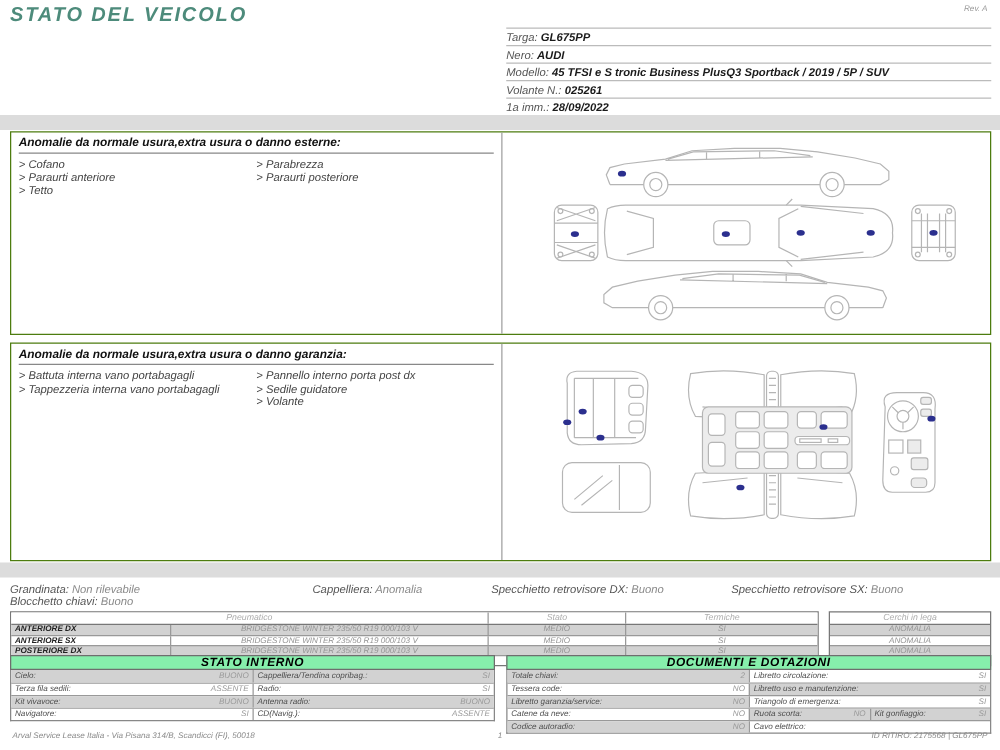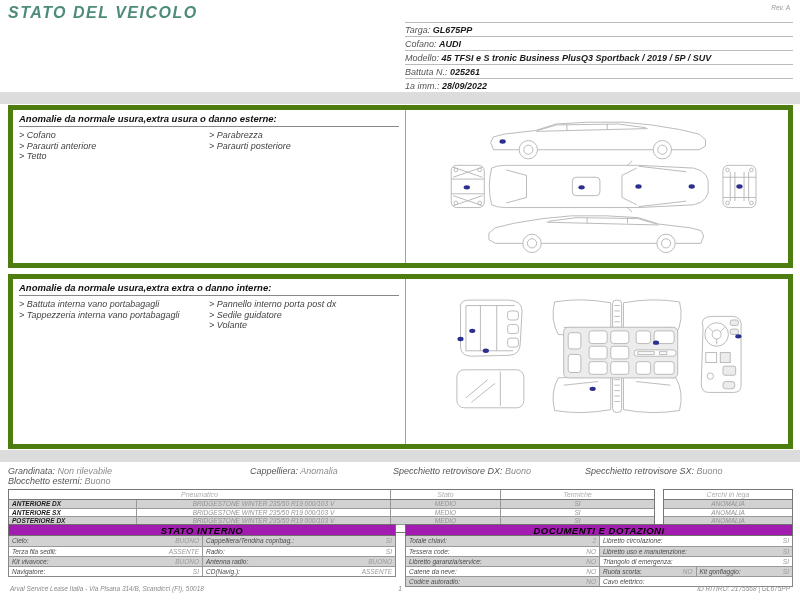--- a/index.html
+++ b/index.html
@@ -17,21 +17,21 @@
   .vrow { border-top:1px solid #bbb; padding:2px 0 1px 0; line-height:10px; }
   .veh-col .vrow:last-child { border-bottom:1px solid #bbb; }
   .vlabel { color:#555; }
   .vvalue { color:#1a1a1a; font-weight:bold; }
 
   .band { position:absolute; left:0; width:800px; height:12px; background:#dcdcdc; }
   #band1 { top:92px; }
   #band2 { top:450px; }
 
   
-  .panel { position:absolute; left:8px; width:785px; border:5px solid #4d7c0f; display:flex; background:#fff; }
+  .panel { position:absolute; left:8px; width:785px; border:1px solid #4d7c0f; display:flex; background:#fff; }
   #panel-ext { top:105px; height:163px; }
   #panel-int { top:274px; height:175px; }
   .panel-text { width:392px; padding:3px 6px; }
   .panel-head { font-size:9.5px; font-weight:bold; color:#111; padding-bottom:2px;
                 border-bottom:1px solid #888; margin-bottom:3px; }
   .alist { display:flex; font-size:9px; color:#444; line-height:10.5px; }
   .alist .col { width:50%; padding-right:4px; }
   .panel-diagram { flex:1; border-left:1px solid #a0a0a0; display:flex;
                    align-items:center; justify-content:center; }
   .panel-diagram svg { width:98%; height:96%; }
@@ -64,21 +64,21 @@
   .tc.st { width:110px; border-left:1px solid #999; text-align:center; color:#949494; }
   .tc.te { flex:1; border-left:1px solid #999; text-align:center; color:#949494; }
   .tc.ce { flex:1; text-align:center; color:#949494; }
   .chead { height:10px; line-height:9px; text-align:center; color:#adadad; font-size:7px;
            border-bottom:1px solid #777; }
 
   
   .btable { position:absolute; top:524px; font-size:6.5px; }
   #t-interno { left:8px; width:388px; }
   #t-documenti { left:405px; width:388px; }
-  .ttitle { background:#a21caf; border:1px solid #6e6e6e; text-align:center; font-weight:bold;
+  .ttitle { background:#86efac; border:1px solid #6e6e6e; text-align:center; font-weight:bold;
             color:#000; font-size:9.5px; height:12px; line-height:11px; letter-spacing:0.5px; }
   .tbody { border:1px solid #888; border-top:none; }
   .irow { display:flex; height:10px; line-height:9.5px; border-top:1px solid #999; }
   .irow:first-child { border-top:none; }
   .half { width:50%; display:flex; }
   .half + .half { border-left:1px solid #999; }
   .pair { flex:1; display:flex; min-width:0; }
   .pair + .pair { border-left:1px solid #999; }
   .plabel { color:#4e4e4e; padding-left:3px; flex:1; overflow:hidden; white-space:nowrap; }
   .pvalue { color:#9a9a9a; padding-right:3px; text-align:right; white-space:nowrap; }
@@ -92,23 +92,23 @@
 </head>
 <body>
 
 <div id="page">
 
   <div id="title">STATO DEL VEICOLO</div>
   <div id="rev">Rev. A</div>
 
   <div id="veh-right" class="veh-col">
       <div class="vrow"><span class="vlabel">Targa: </span><span class="vvalue">GL675PP</span></div>
-      <div class="vrow"><span class="vlabel">Cofano: </span><span class="vvalue">AUDI</span></div>
+      <div class="vrow"><span class="vlabel">Nero: </span><span class="vvalue">AUDI</span></div>
       <div class="vrow"><span class="vlabel">Modello: </span><span class="vvalue">45 TFSI e S tronic Business PlusQ3 Sportback / 2019 / 5P / SUV</span></div>
-      <div class="vrow"><span class="vlabel">Battuta N.: </span><span class="vvalue">025261</span></div>
+      <div class="vrow"><span class="vlabel">Volante N.: </span><span class="vvalue">025261</span></div>
       <div class="vrow"><span class="vlabel">1a imm.: </span><span class="vvalue">28/09/2022</span></div>
     </div>
 
   <div id="band1" class="band"></div>
 
   <div id="panel-ext" class="panel">
     <div class="panel-text">
       <div class="panel-head">Anomalie da normale usura,extra usura o danno esterne:</div>
       <div class="alist">
         <div class="col" id="ext-list-left">
@@ -162,21 +162,21 @@
           <ellipse cx="240" cy="80" rx="3.4" ry="2.4" fill="#2b2f8e" class="marker"></ellipse>
           <ellipse cx="298" cy="80" rx="3.4" ry="2.4" fill="#2b2f8e" class="marker"></ellipse>
           <ellipse cx="53" cy="81" rx="3.4" ry="2.4" fill="#2b2f8e" class="marker"></ellipse>
           <ellipse cx="350" cy="80" rx="3.4" ry="2.4" fill="#2b2f8e" class="marker"></ellipse>
         </svg>
     </div>
   </div>
 
   <div id="panel-int" class="panel">
     <div class="panel-text">
-      <div class="panel-head">Anomalie da normale usura,extra extra o danno interne:</div>
+      <div class="panel-head">Anomalie da normale usura,extra usura o danno garanzia:</div>
       <div class="alist">
         <div class="col" id="int-list-left">
             <div class="aitem">&gt; Battuta interna vano portabagagli</div>
             <div class="aitem">&gt; Tappezzeria interna vano portabagagli</div>
           </div>
         <div class="col" id="int-list-right">
             <div class="aitem">&gt; Pannello interno porta post dx</div>
             <div class="aitem">&gt; Sedile guidatore</div>
             <div class="aitem">&gt; Volante</div>
           </div>
@@ -241,21 +241,21 @@
     </div>
   </div>
 
   <div id="band2" class="band"></div>
 
   <div id="status">
     <span class="sitem sp1"><span class="slabel">Grandinata: </span><span class="svalue">Non rilevabile</span></span>
     <span class="sitem sp2"><span class="slabel">Cappelliera: </span><span class="svalue">Anomalia</span></span>
     <span class="sitem sp3"><span class="slabel">Specchietto retrovisore DX: </span><span class="svalue">Buono</span></span>
     <span class="sitem sp4"><span class="slabel">Specchietto retrovisore SX: </span><span class="svalue">Buono</span></span>
-    <span class="sitem sp5"><span class="slabel">Blocchetto esterni: </span><span class="svalue">Buono</span></span>
+    <span class="sitem sp5"><span class="slabel">Blocchetto chiavi: </span><span class="svalue">Buono</span></span>
   </div>
 
   <div id="tyres">
     <div id="tyres-main">
       <div class="thead">
         <div class="th-pneu">Pneumatico</div>
         <div class="th-st">Stato</div>
         <div class="th-te">Termiche</div>
       </div>
       <div id="tyres-body">

